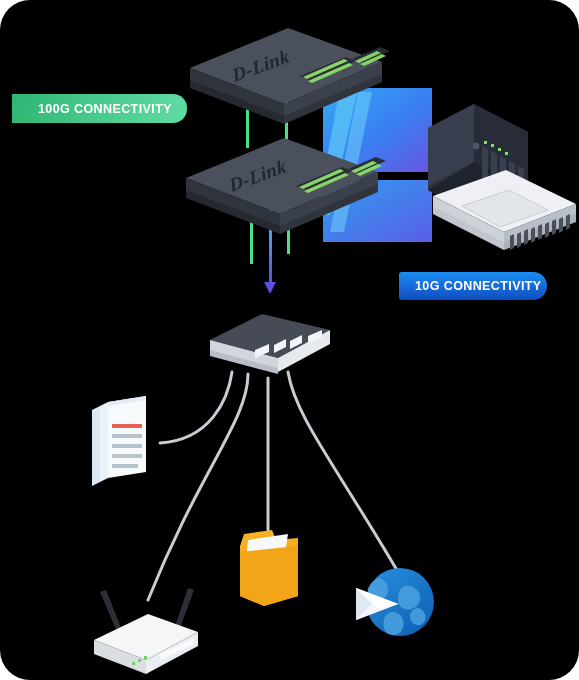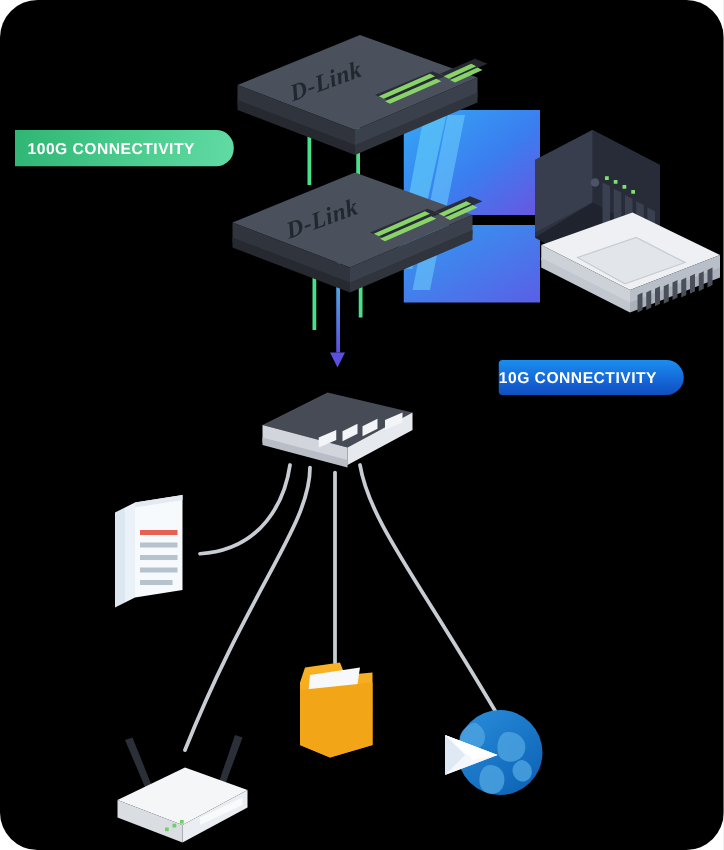--- a/index.html
+++ b/index.html
@@ -8,29 +8,29 @@
     position:relative;width:579px;height:680px;
     background:#000000;border-radius:30px;overflow:hidden;
   }
   
   .badge{
     position:absolute;display:flex;align-items:center;
     color:#ffffff;font-weight:bold;letter-spacing:.4px;
     white-space:nowrap;font-size:12.5px;
   }
   #badge-100g{
-    left:12px;top:104px;width:175px;height:29px;
-    padding-left:10px;box-sizing:border-box;
+    left:12px;top:94px;width:175px;height:29px;
+    padding-left:26px;box-sizing:border-box;
     background:linear-gradient(100deg,#2fb574 0%,#46c98a 45%,#61dba4 100%);
     border-radius:0 14px 14px 0;
     align-items:center;
   }
   #badge-10g{
-    left:399px;top:288px;width:148px;height:28px;
-    padding-left:0;box-sizing:border-box;
+    left:399px;top:272px;width:148px;height:28px;
+    padding-left:16px;box-sizing:border-box;
     background:linear-gradient(180deg,#1a8ef0 0%,#1668d8 55%,#0f4fc0 100%);
     border-radius:3px 14px 14px 3px;
   }
   
   #art{position:absolute;left:0;top:0;width:579px;height:680px;}
   .lbl-dlink{
     position:absolute;color:#22262e;font-weight:bold;font-style:italic;
     font-size:19px;letter-spacing:.5px;pointer-events:none;
     font-family:"Liberation Serif",serif;
   }

